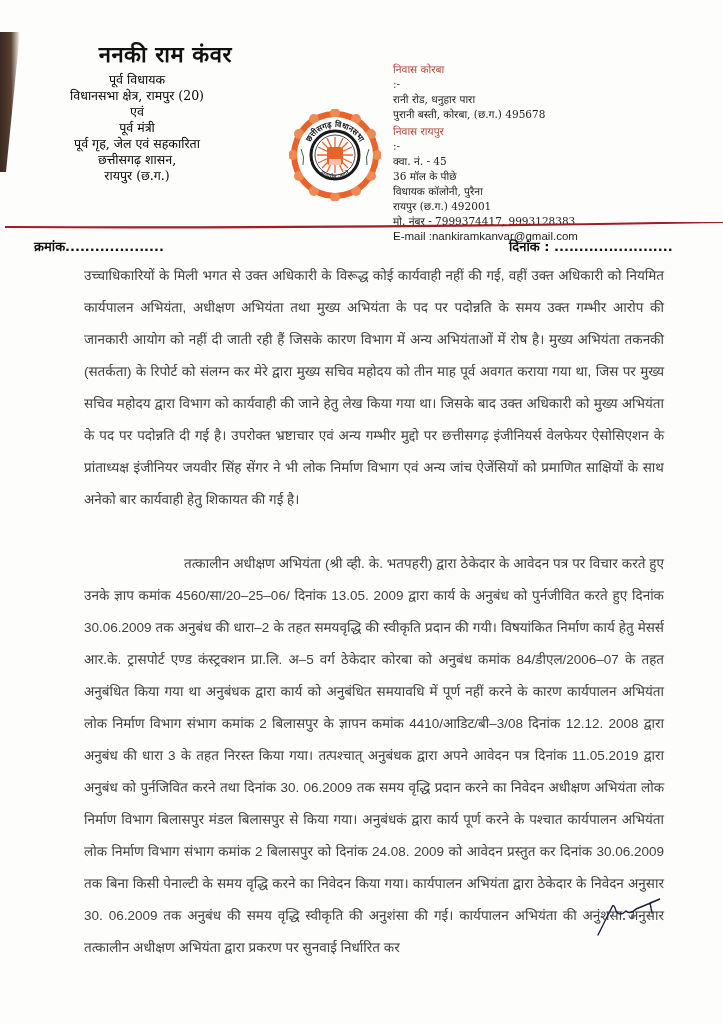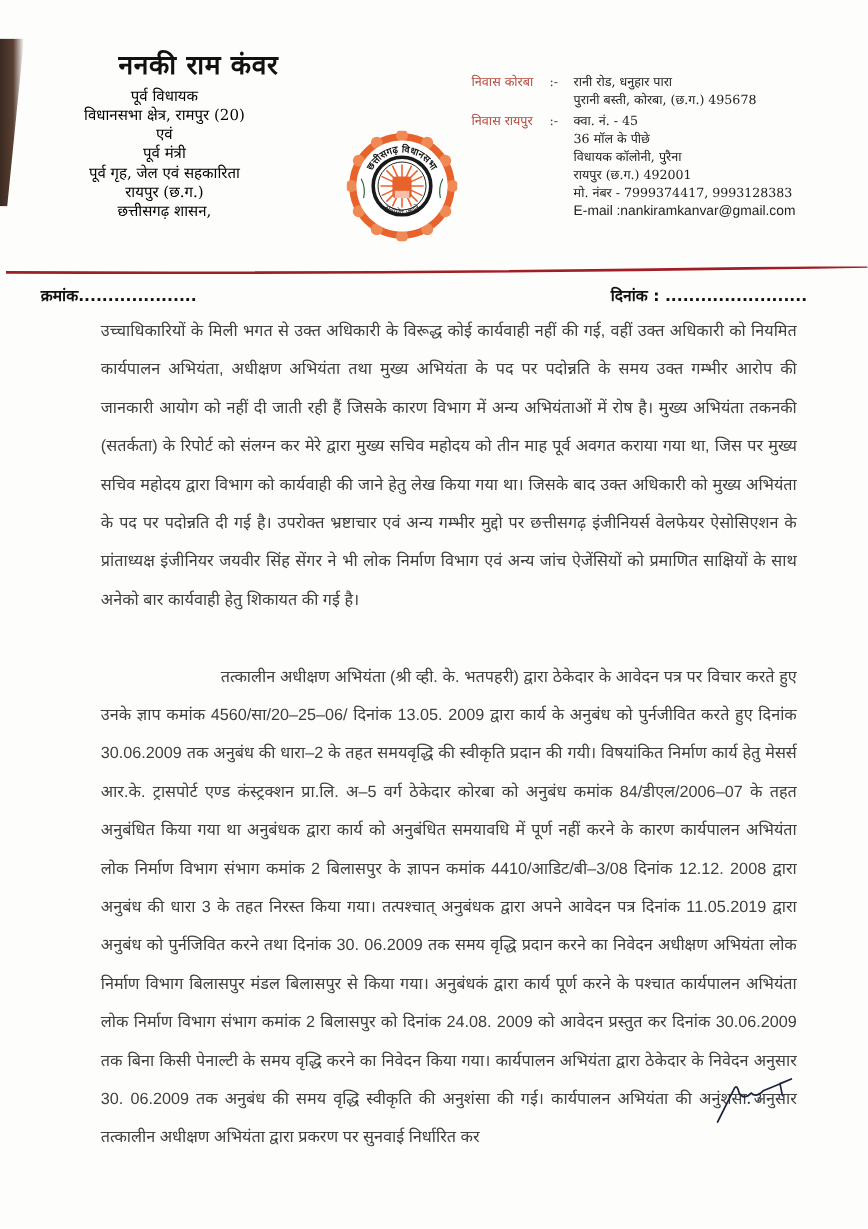--- a/index.html
+++ b/index.html
@@ -28,21 +28,21 @@
     font-family: "DejaVu Serif", serif; font-size: 12.5px; line-height: 16px; color: #000000;
     padding-left: 20px;
   }
   .logo {
     position: absolute; left: 289px; top: 109px; width: 92px; height: 92px;
   }
   .addr {
     position: absolute; left: 393px; top: 62px; font-family: "DejaVu Serif", serif;
     font-size: 10.5px; color: #222;
   }
-  .addr-row { display: flex; line-height: 15px; }
+  .addr-row { display: flex; line-height: 15px; flex-direction: column; }
   .addr-label { width: 65px; color: #b3473b; }
   .addr-colon { width: 20px; color: #444; }
   .addr-vals div { line-height: 15px; }
   .addr .email { font-family: "Liberation Sans", sans-serif; font-size: 11.5px; }
   .rule {
     position: absolute; left: 5px; top: 222px; width: 720px; height: 8px;
   }
   .ref-row {
     position: absolute; left: 34px; top: 237px; width: 660px; font-size: 13px; font-weight: bold;
     color: #111;
@@ -64,22 +64,22 @@
 <div class="page">
   <div class="edge-shadow"></div>
 
   <div class="left-head">
     <div class="name">ननकी राम कंवर</div>
     <div class="line">पूर्व विधायक</div>
     <div class="line">विधानसभा क्षेत्र, रामपुर (20)</div>
     <div class="line">एवं</div>
     <div class="line">पूर्व मंत्री</div>
     <div class="line">पूर्व गृह, जेल एवं सहकारिता</div>
+    <div class="line">छत्तीसगढ़ शासन,</div>
     <div class="line">रायपुर (छ.ग.)</div>
-    <div class="line">छत्तीसगढ़ शासन,</div>
   </div>
 
   <div class="logo">
     <svg width="92" height="92" viewBox="0 0 92 92">
       <defs>
         <path id="arcTop" d="M 18 46 A 28 28 0 0 1 74 46"></path>
         <path id="arcBot" d="M 22 52 A 25 25 0 0 0 70 52"></path>
       </defs>
       <g fill="#e8622c">
         <circle cx="46" cy="46" r="44"></circle>

